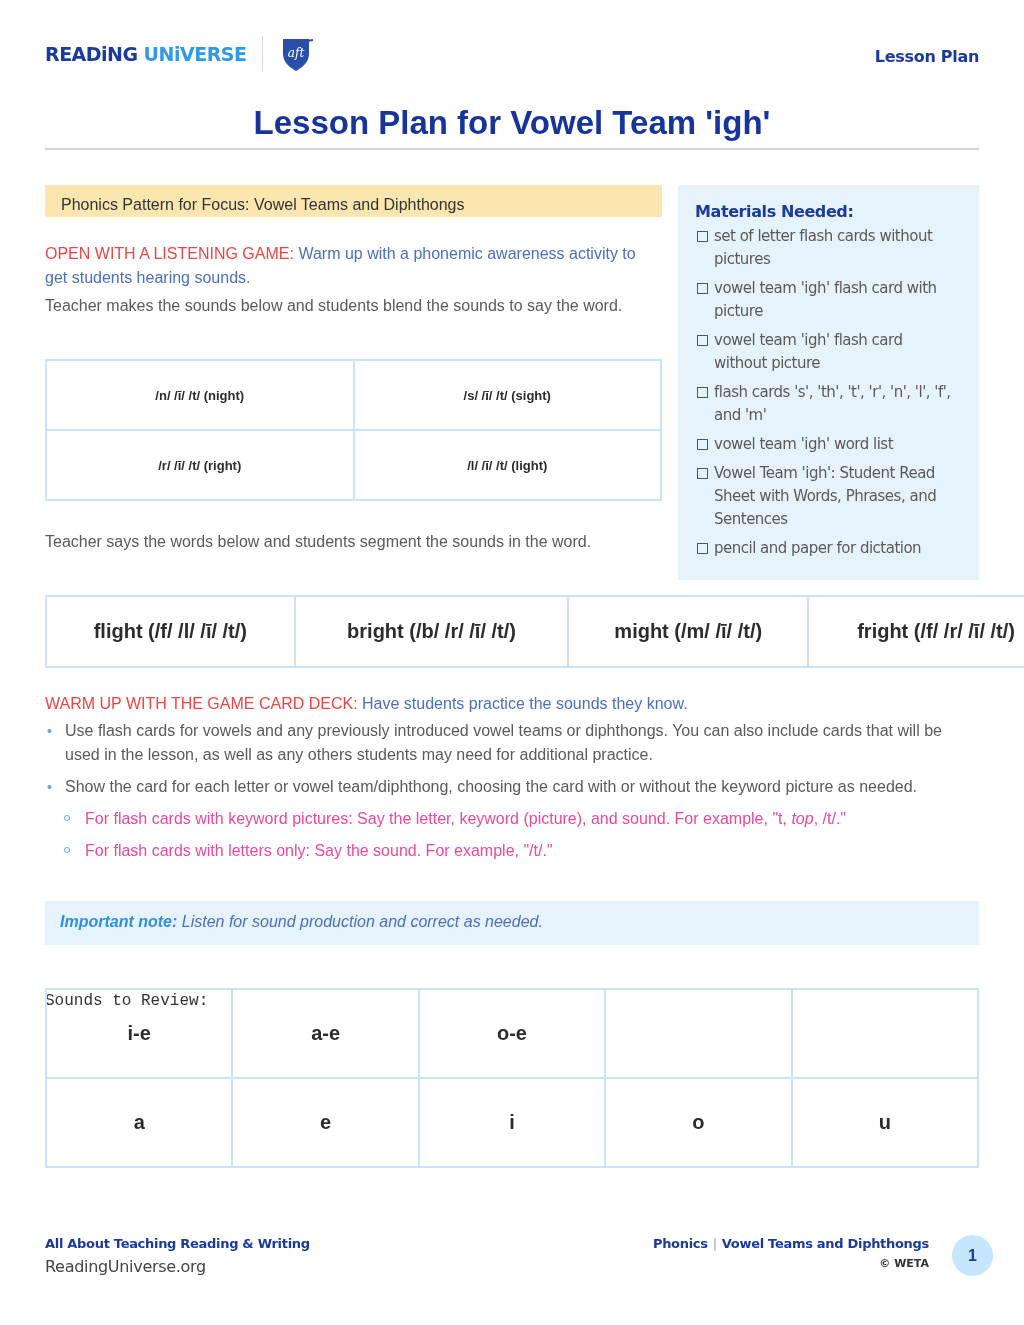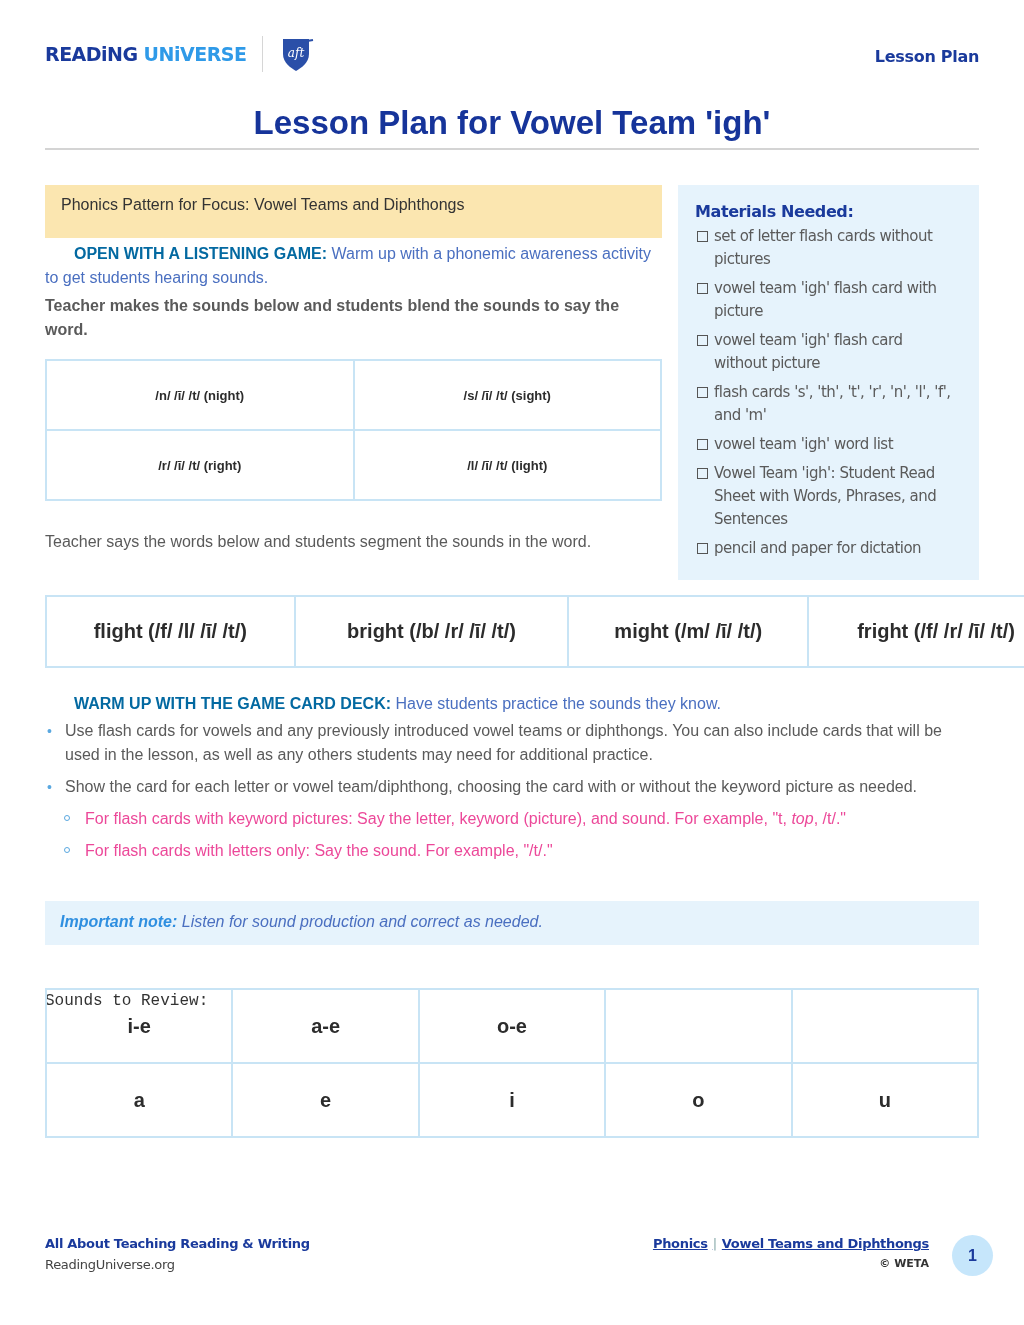--- a/index.html
+++ b/index.html
@@ -12,30 +12,30 @@
   .logo-reading { color: #1a3a9c; }
   .logo-universe { color: #2f9ae8; margin-left: 6px; }
   .logo-divider { width: 1px; height: 36px; background: #d6d6d6; margin: 0 14px 0 16px; }
   .aft-shield { width: 38px; height: 36px; }
   .header-label { position: absolute; right: 45px; top: 47px; font-size: 16px; font-weight: bold; color: #1a3a9c; font-family: "DejaVu Sans", sans-serif; letter-spacing: -0.3px; }
 
   .page-title { position: absolute; left: 45px; width: 934px; top: 104px; text-align: center; font-size: 33px; font-weight: bold; color: #16349a; }
   .title-rule { position: absolute; left: 45px; top: 148px; width: 934px; height: 2px; background: #d4d4d4; }
 
   
-  .focus-box { position: absolute; left: 45px; top: 185px; width: 617px; height: 53px; background: #fbe6b0; padding: 11px 16px; font-size: 16px; color: #333; }
+  .focus-box { position: absolute; left: 45px; top: 185px; width: 617px; height: 32px; background: #fbe6b0; padding: 11px 16px; font-size: 16px; color: #333; }
   .focus-box .fb-label { font-weight: normal; }
 
   .section-heading { font-size: 16px; line-height: 24px; }
-  .section-heading .sh-strong { font-weight: bold; color: #0369a1; margin-left: 29px; }
+  .section-heading .sh-strong { font-weight: normal; color: #ef4444; }
   .section-heading .sh-desc { color: #4a6fc0; }
 
   .open-game { position: absolute; left: 45px; top: 242px; width: 617px; }
   .para { font-size: 16px; line-height: 24px; color: #5a5a5a; }
-  .p1 { position: absolute; left: 45px; top: 294px; width: 617px; font-weight: bold; }
+  .p1 { position: absolute; left: 45px; top: 294px; width: 617px; }
   .p2 { position: absolute; left: 45px; top: 530px; width: 617px; }
 
   table.grid { border-collapse: collapse; position: absolute; }
   table.grid td { border: 2px solid #c8e4f5; text-align: center; font-weight: bold; color: #2c2c2c; }
 
   .blend-table { left: 45px; top: 359px; width: 617px; }
   .blend-table td { height: 70px; font-size: 13px; width: 50%; }
 
   .segment-table { left: 45px; top: 595px; width: 1020px; }
   .segment-table td { height: 71px; font-size: 20px; }
@@ -54,28 +54,28 @@
   .sub-bullet { position: relative; padding-left: 40px; font-size: 16px; line-height: 24px; color: #ec4899; margin-bottom: 8px; }
   .sub-bullet .circ { position: absolute; left: 19px; top: 8px; width: 6px; height: 6px; border: 1px solid #5aa8e0; border-radius: 50%; }
   .sub-bullet em { font-style: italic; }
 
   .note-box { position: absolute; left: 45px; top: 901px; width: 934px; height: 44px; background: #e6f3fc; padding: 12px 15px; font-size: 16px; font-style: italic; }
   .note-label { font-weight: bold; color: #2f8fe0; }
   .note-text { color: #4a6fc0; }
 
   .review-label { position: absolute; left: 45px; top: 992px; font-size: 16px; color: #333; font-family: Liberation Mono, monospace; }
   .review-table { left: 45px; top: 988px; width: 934px; }
-  .review-table td { height: 74px; font-size: 20px; width: 20%; }
+  .review-table td { height: 89px; font-size: 20px; width: 20%; }
 
   
   .footer-left { position: absolute; left: 45px; top: 1236px; }
   .footer-title { font-size: 13px; font-weight: bold; color: #1a3a9c; font-family: "DejaVu Sans", sans-serif; letter-spacing: -0.3px; }
-  .footer-url { font-size: 13px; color: #444; margin-top: 6px; font-family: "DejaVu Sans", sans-serif; letter-spacing: -0.3px; }
+  .footer-url { font-size: 16px; color: #444; margin-top: 6px; font-family: "DejaVu Sans", sans-serif; letter-spacing: -0.3px; }
   .footer-right { position: absolute; right: 95px; top: 1236px; text-align: right; }
-  .footer-crumbs { font-size: 13px; font-weight: bold; color: #1a3a9c; font-family: "DejaVu Sans", sans-serif; letter-spacing: -0.3px; text-decoration: underline; }
+  .footer-crumbs { font-size: 13px; font-weight: bold; color: #1a3a9c; font-family: "DejaVu Sans", sans-serif; letter-spacing: -0.3px; }
   .crumb-sep { color: #8aa; font-weight: normal; margin: 0 5px; }
   .footer-copy { font-size: 11px; font-weight: bold; color: #333; margin-top: 6px; font-family: "DejaVu Sans", sans-serif; }
   .page-badge { position: absolute; left: 952px; top: 1235px; width: 41px; height: 41px; border-radius: 50%; background: #c6e6fb; color: #1a3a9c; font-weight: bold; font-size: 16px; display: flex; align-items: center; justify-content: center; }
 </style>
 </head>
 <body>
 
 <div class="logo">
   <span class="logo-text logo-reading">READiNG</span>
   <span class="logo-text logo-universe">UNiVERSE</span>

